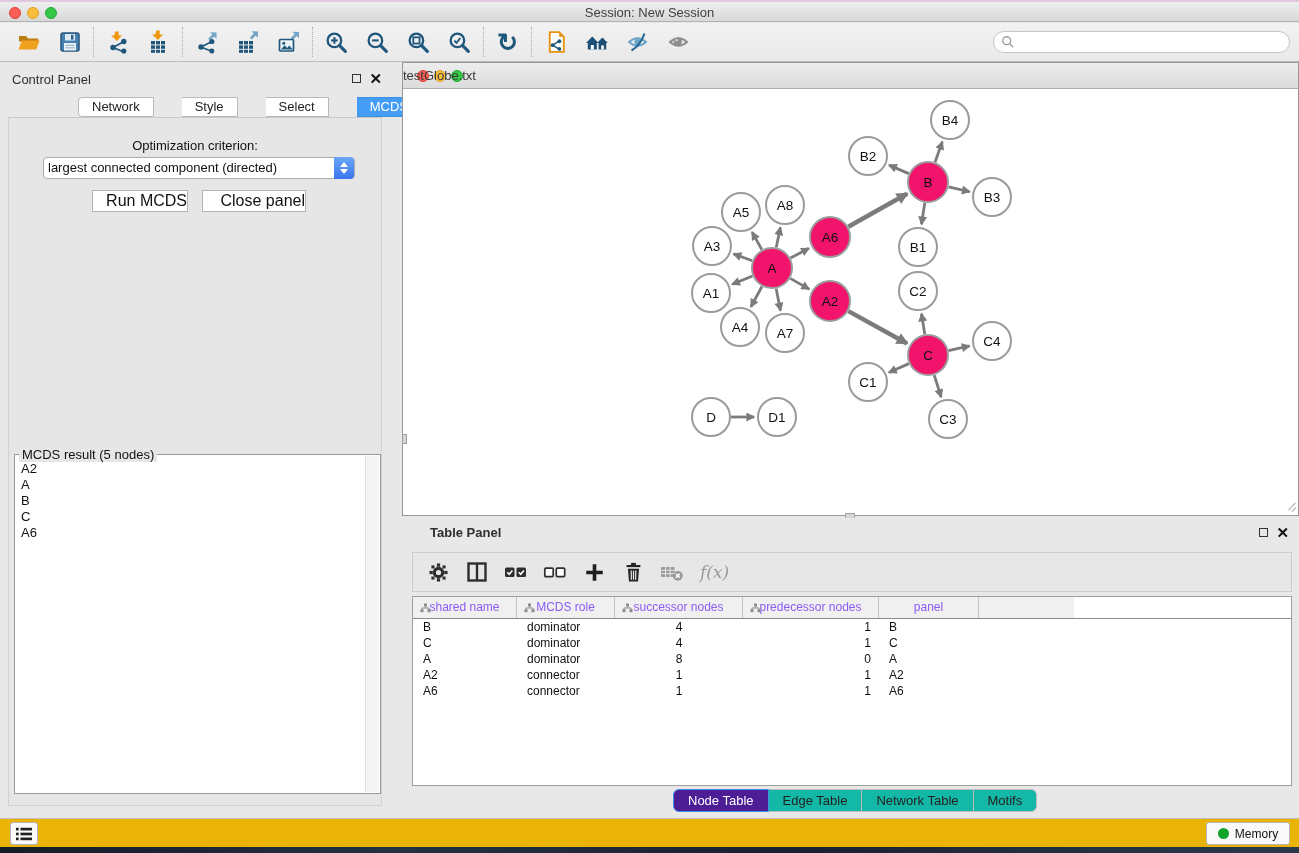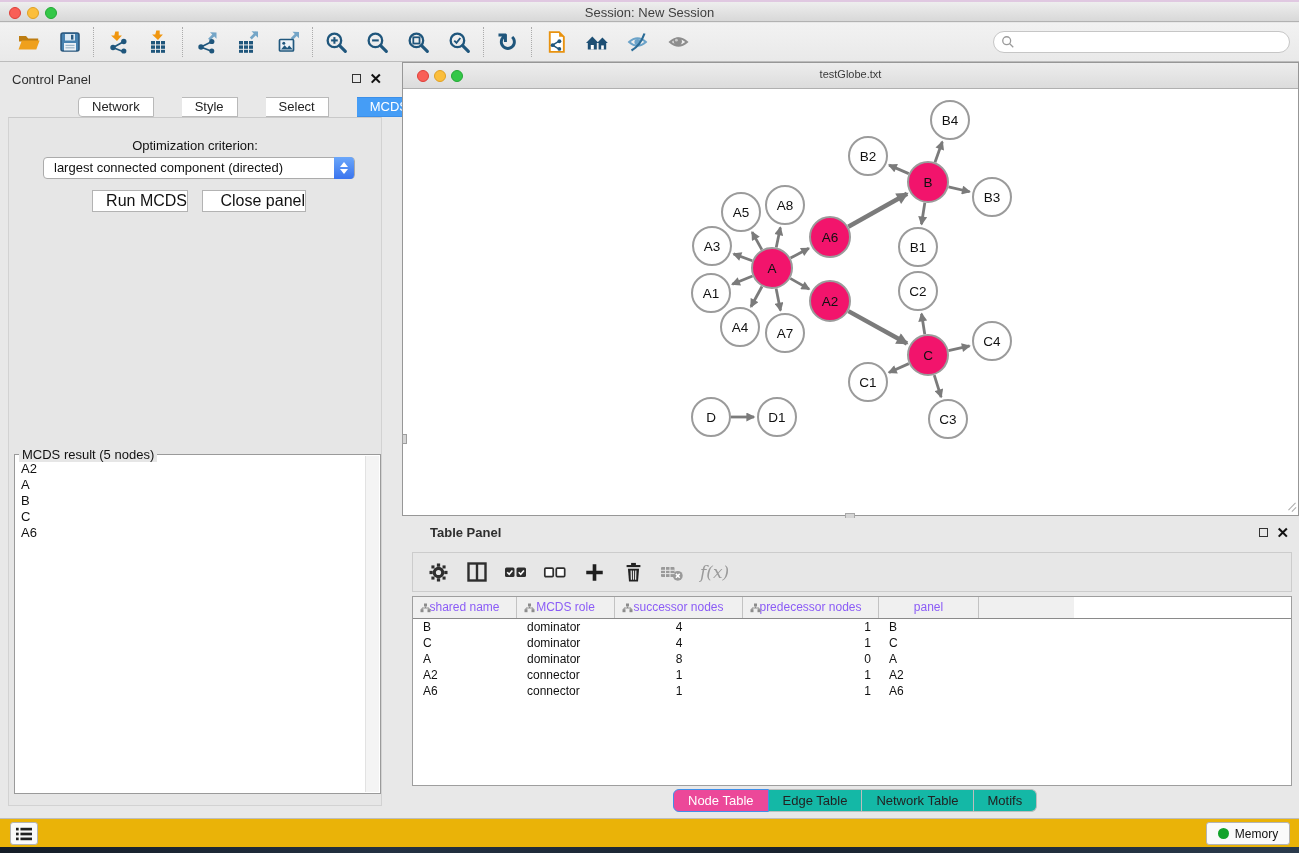--- a/index.html
+++ b/index.html
@@ -57,21 +57,21 @@
   .tabbtn:last-child  { border-radius:0 4px 4px 0; }
   .tabbtn.active { background:#459df6; border-color:#3b8fe9; color:#fff; }
   .cp-inner {
     position:absolute; left:8px; right:8px; top:55px; bottom:12px;
     background:#e6e6e6; border:1px solid #d2d2d2; border-top:1px solid #c9c9c9;
   }
   .opt-label { position:absolute; left:0; right:0; top:76px; text-align:center; font-size:13px; color:#111; }
   .dropdown {
     position:absolute; left:43px; top:95px; width:312px; height:22px;
     background:#fff; border:1px solid #ababab; border-radius:4px;
-    font-size:13px; line-height:20px; padding-left:10px; color:#111;
+    font-size:13px; line-height:20px; padding-left:4px; color:#111;
   }
   .dd-stepper {
     position:absolute; right:0; top:-1px; width:20px; height:22px;
     background:linear-gradient(#6ba7fa,#3a74ee); border-radius:0 4px 4px 0;
     display:flex; flex-direction:column; align-items:center; justify-content:center; gap:2px;
   }
   .tri-up    { width:0; height:0; border-left:4px solid transparent; border-right:4px solid transparent; border-bottom:5px solid #fff; }
   .tri-down  { width:0; height:0; border-left:4px solid transparent; border-right:4px solid transparent; border-top:5px solid #fff; }
   .btn {
     position:absolute; height:22px; background:#fff; border:1px solid #b3b3b3;
@@ -93,21 +93,21 @@
   }
   
   .netwin {
     position:absolute; left:402px; top:62px; width:897px; height:454px;
     background:#fff; border:1px solid #979797;
   }
   .net-titlebar {
     position:absolute; left:0; right:0; top:0; height:26px;
     background:linear-gradient(#ededed,#dcdcdc); border-bottom:1px solid #b0b0b0;
   }
-  .net-titlebar .title { position:absolute; left:0; right:0; top:5px; text-align:center; font-size:11px; color:#3a3a3a; }
+  .net-titlebar .title { position:absolute; left:0; right:0; top:5px; font-size:13px; color:#3a3a3a; }
   .net-canvas { position:absolute; left:0; right:0; top:26px; bottom:0; background:#fff; overflow:hidden; }
   .left-grip {
     position:absolute; left:-1px; top:371px; width:5px; height:10px;
     background:#d5d5d5; border:1px solid #9e9e9e;
   }
   .resize-corner { position:absolute; right:1px; bottom:1px; width:12px; height:12px; }
   .resize-corner i { position:absolute; display:block; border-top:1px solid #aaa; height:0; }
   .hdivider-grip {
     position:absolute; left:845px; top:513px; width:10px; height:7px;
     background:#d5d5d5; border:1px solid #a8a8a8;
@@ -137,21 +137,21 @@
   .td.al { padding-left:10px; text-align:left; }
   .td.ac { text-align:center; }
   .td.ar { padding-right:8px; text-align:right; }
   .tp-tabs { position:absolute; left:271px; top:271px; display:flex; height:23px; }
   .tp-tab {
     background:#14b8a6; border:1px solid #bdbdbd; border-left:none;
     font-size:13px; color:#222; line-height:21px; padding:0 14px;
   }
   .tp-tab:first-child { border-left:1px solid #bdbdbd; border-radius:6px 0 0 6px; }
   .tp-tab:last-child { border-radius:0 6px 6px 0; }
-  .tp-tab.active { background:#ec4899; border-color:#3f90ea; color:#fff; }
+  .tp-tab.active { background:#4c1d95; border-color:#3f90ea; color:#fff; }
   
   .statusbar {
     position:absolute; left:0; right:0; top:818px; height:29px;
     background:#eab308; border-top:1px solid #bdbdbd;
   }
   .sb-btn {
     position:absolute; background:#fafafa; border:1px solid #b4b4b4; border-radius:3px;
     display:flex; align-items:center; justify-content:center;
   }
   .memdot { width:11px; height:11px; border-radius:50%; background:#12a32b; margin-right:6px; }

